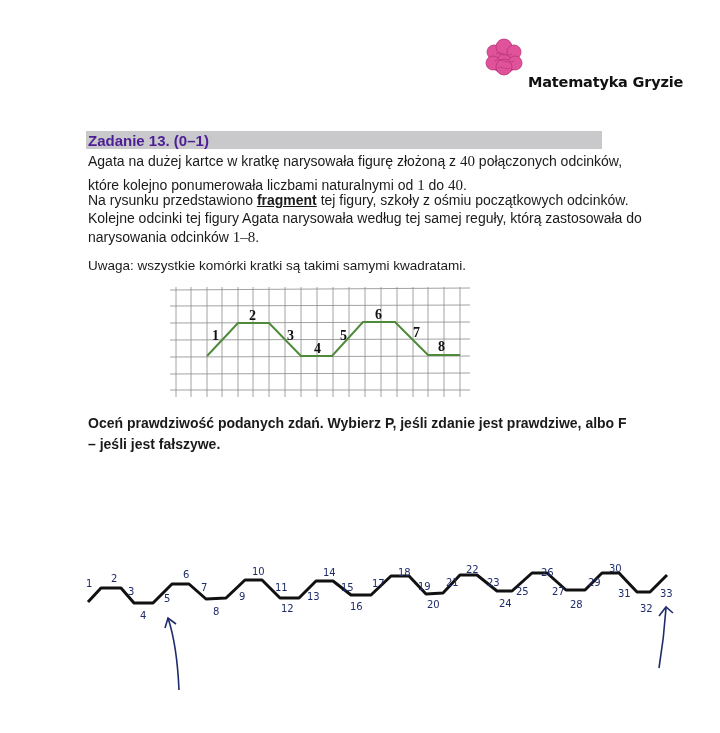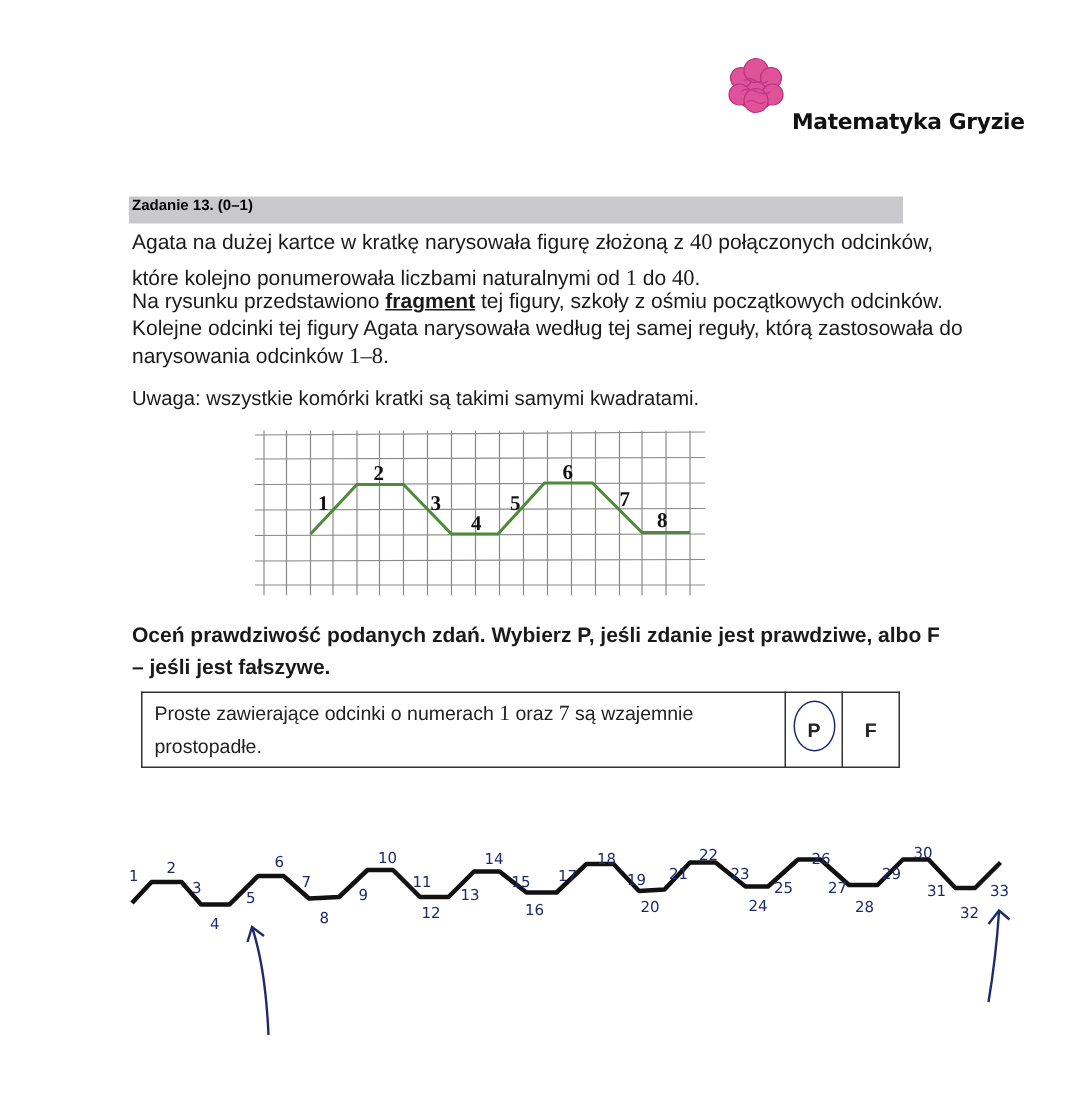--- a/index.html
+++ b/index.html
@@ -5,21 +5,21 @@
   * { box-sizing: border-box; margin: 0; padding: 0; }
   html, body { width: 720px; height: 733px; background: #ffffff; overflow: hidden; }
   body { position: relative; font-family: "Liberation Sans", sans-serif; color: #1a1a1a; }
 
   .logo { position: absolute; left: 480px; top: 38px; width: 220px; height: 56px; }
   .logo-brain { position: absolute; left: 2px; top: 0; width: 44px; height: 40px; }
   .logo-title { position: absolute; left: 48px; top: 3px; font-family: "DejaVu Sans", sans-serif; font-weight: bold; font-size: 14.5px; color: #111; letter-spacing: -0.2px; margin-top: 33px; }
   .logo-sub { position: absolute; left: 50px; top: 22px; width: 150px; font-family: "DejaVu Sans", sans-serif; font-weight: bold; font-size: 7px; line-height: 10px; color: #111; text-align: center; }
 
   .task-header { position: absolute; left: 86px; top: 131px; width: 516px; height: 18px; background: #c9c9cb; }
-  .task-header span { position: absolute; left: 2px; top: 1px; font-weight: bold; font-size: 10px; color: #000000; }
+  .task-header span { position: absolute; left: 2px; top: 1px; font-weight: bold; font-size: 15px; color: #4c1d95; }
 
   .para { position: absolute; left: 88px; font-size: 14px; color: #1a1a1a; white-space: nowrap; }
   .para .num { font-family: "Liberation Serif", serif; font-size: 15px; text-align: center; }
   .para u { font-weight: bold; }
 
   .note { position: absolute; left: 88px; top: 258px; font-size: 13.5px; color: #1a1a1a; }
 
   .grid-wrap { position: absolute; left: 170px; top: 282px; width: 300px; height: 115px; }
 
   .question { position: absolute; left: 88px; top: 413px; width: 540px; font-weight: bold; font-size: 14px; line-height: 21px; color: #1a1a1a; }
@@ -119,33 +119,20 @@
       <text x="243" y="55">7</text>
       <text x="268" y="69">8</text>
     </g>
   </svg>
 </div>
 
 <div class="question">Oceń prawdziwość podanych zdań. Wybierz P, jeśli zdanie jest prawdziwe, albo F – jeśli jest fałszywe.</div>
 
 <table class="answers">
   <tbody>
-      <tr>
-    <td class="stmt">
-      <span>Proste zawierające odcinki o numerach </span><span class="num">1</span><span> oraz </span><span class="num">7</span><span> są wzajemnie</span><br>
-      <span>prostopadłe.</span>
-    </td>
-    <td class="opt">
-      <div class="circle"></div>
-      <span>P</span>
-    </td>
-    <td class="opt">
-      <span>F</span>
-    </td>
-  </tr>
 </tbody>
   </table>
 
 <div class="sketch">
   <svg width="720" height="173" viewBox="0 0 720 173">
     <polyline fill="none" stroke="#111" stroke-width="3" stroke-linejoin="round" points="88,42 101,28 121,28 134,43 153,43 172,24 189,24 206,39 226,38 245,20 262,20 280,38 299,38 316,21 333,21 351,35 371,35 391,16 409,16 426,34 443,33 460,15 477,15 497,31 512,31 532,13 547,13 566,30 585,30 602,13 619,13 637,32 650,32 667,15"></polyline>
     <g font-family="DejaVu Sans, sans-serif" font-size="10" fill="#1f2c6b">
       <text x="86" y="27">1</text>
       <text x="111" y="22">2</text>
       <text x="128" y="35">3</text>

